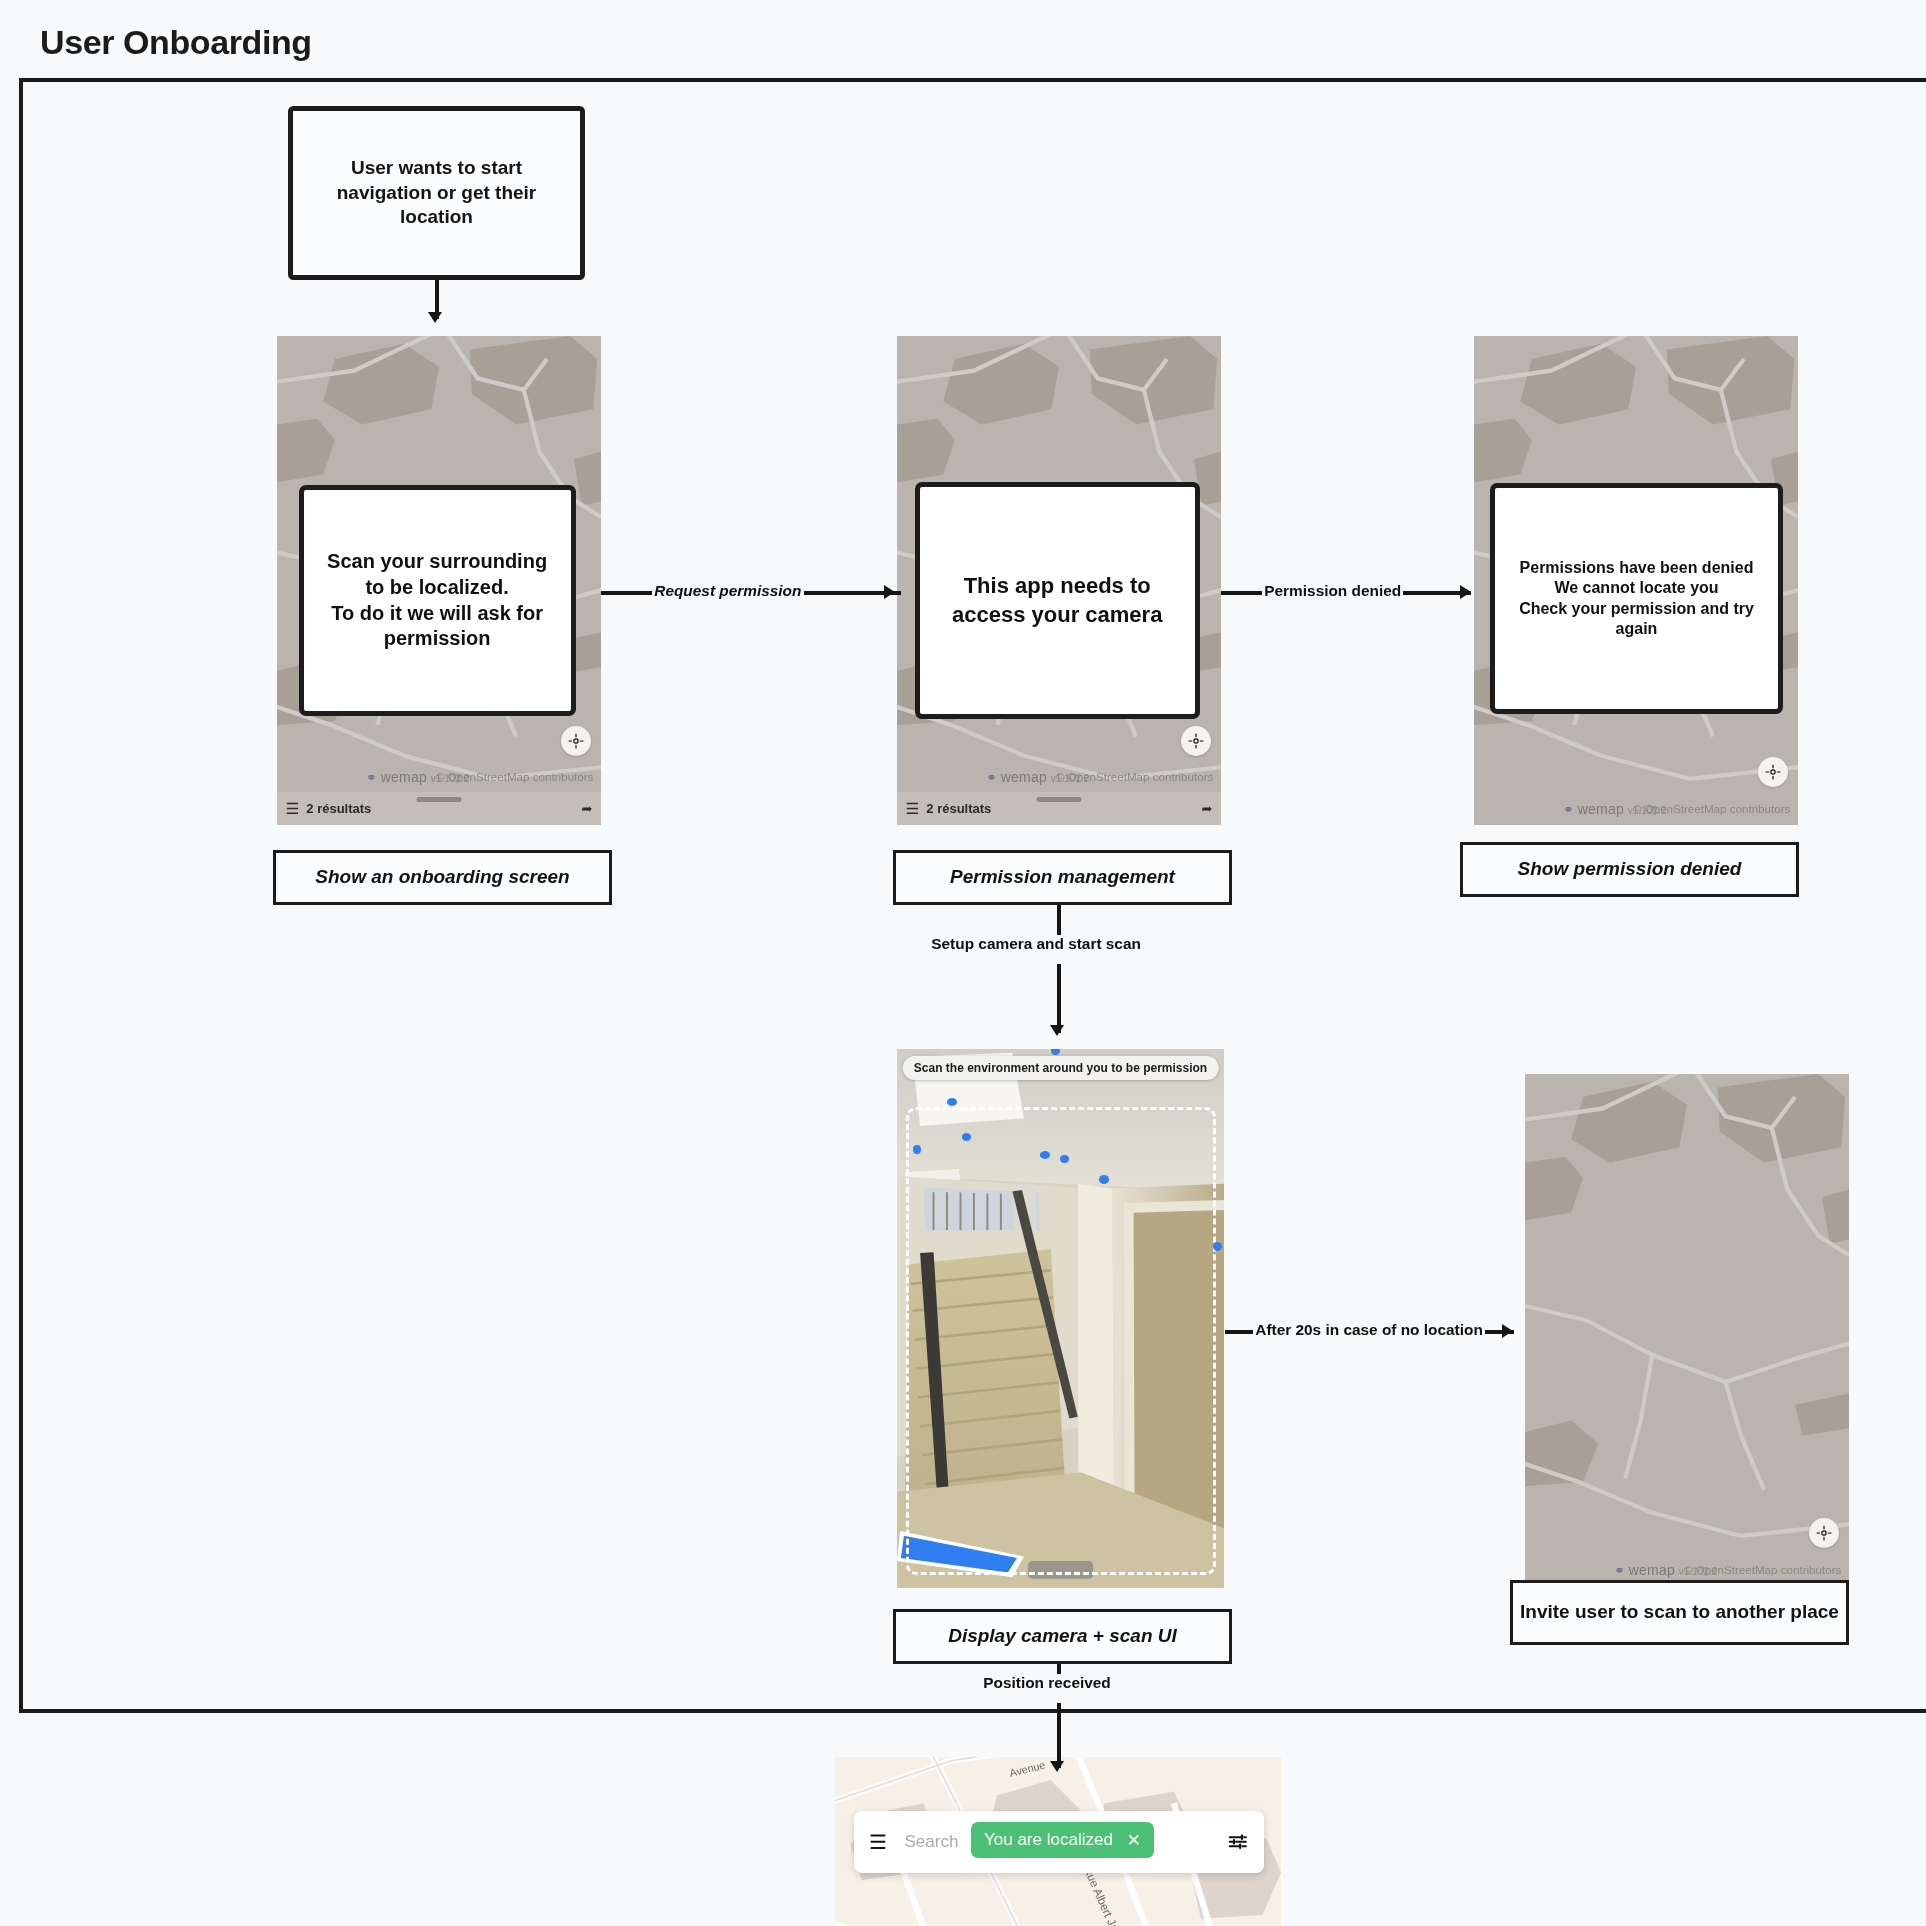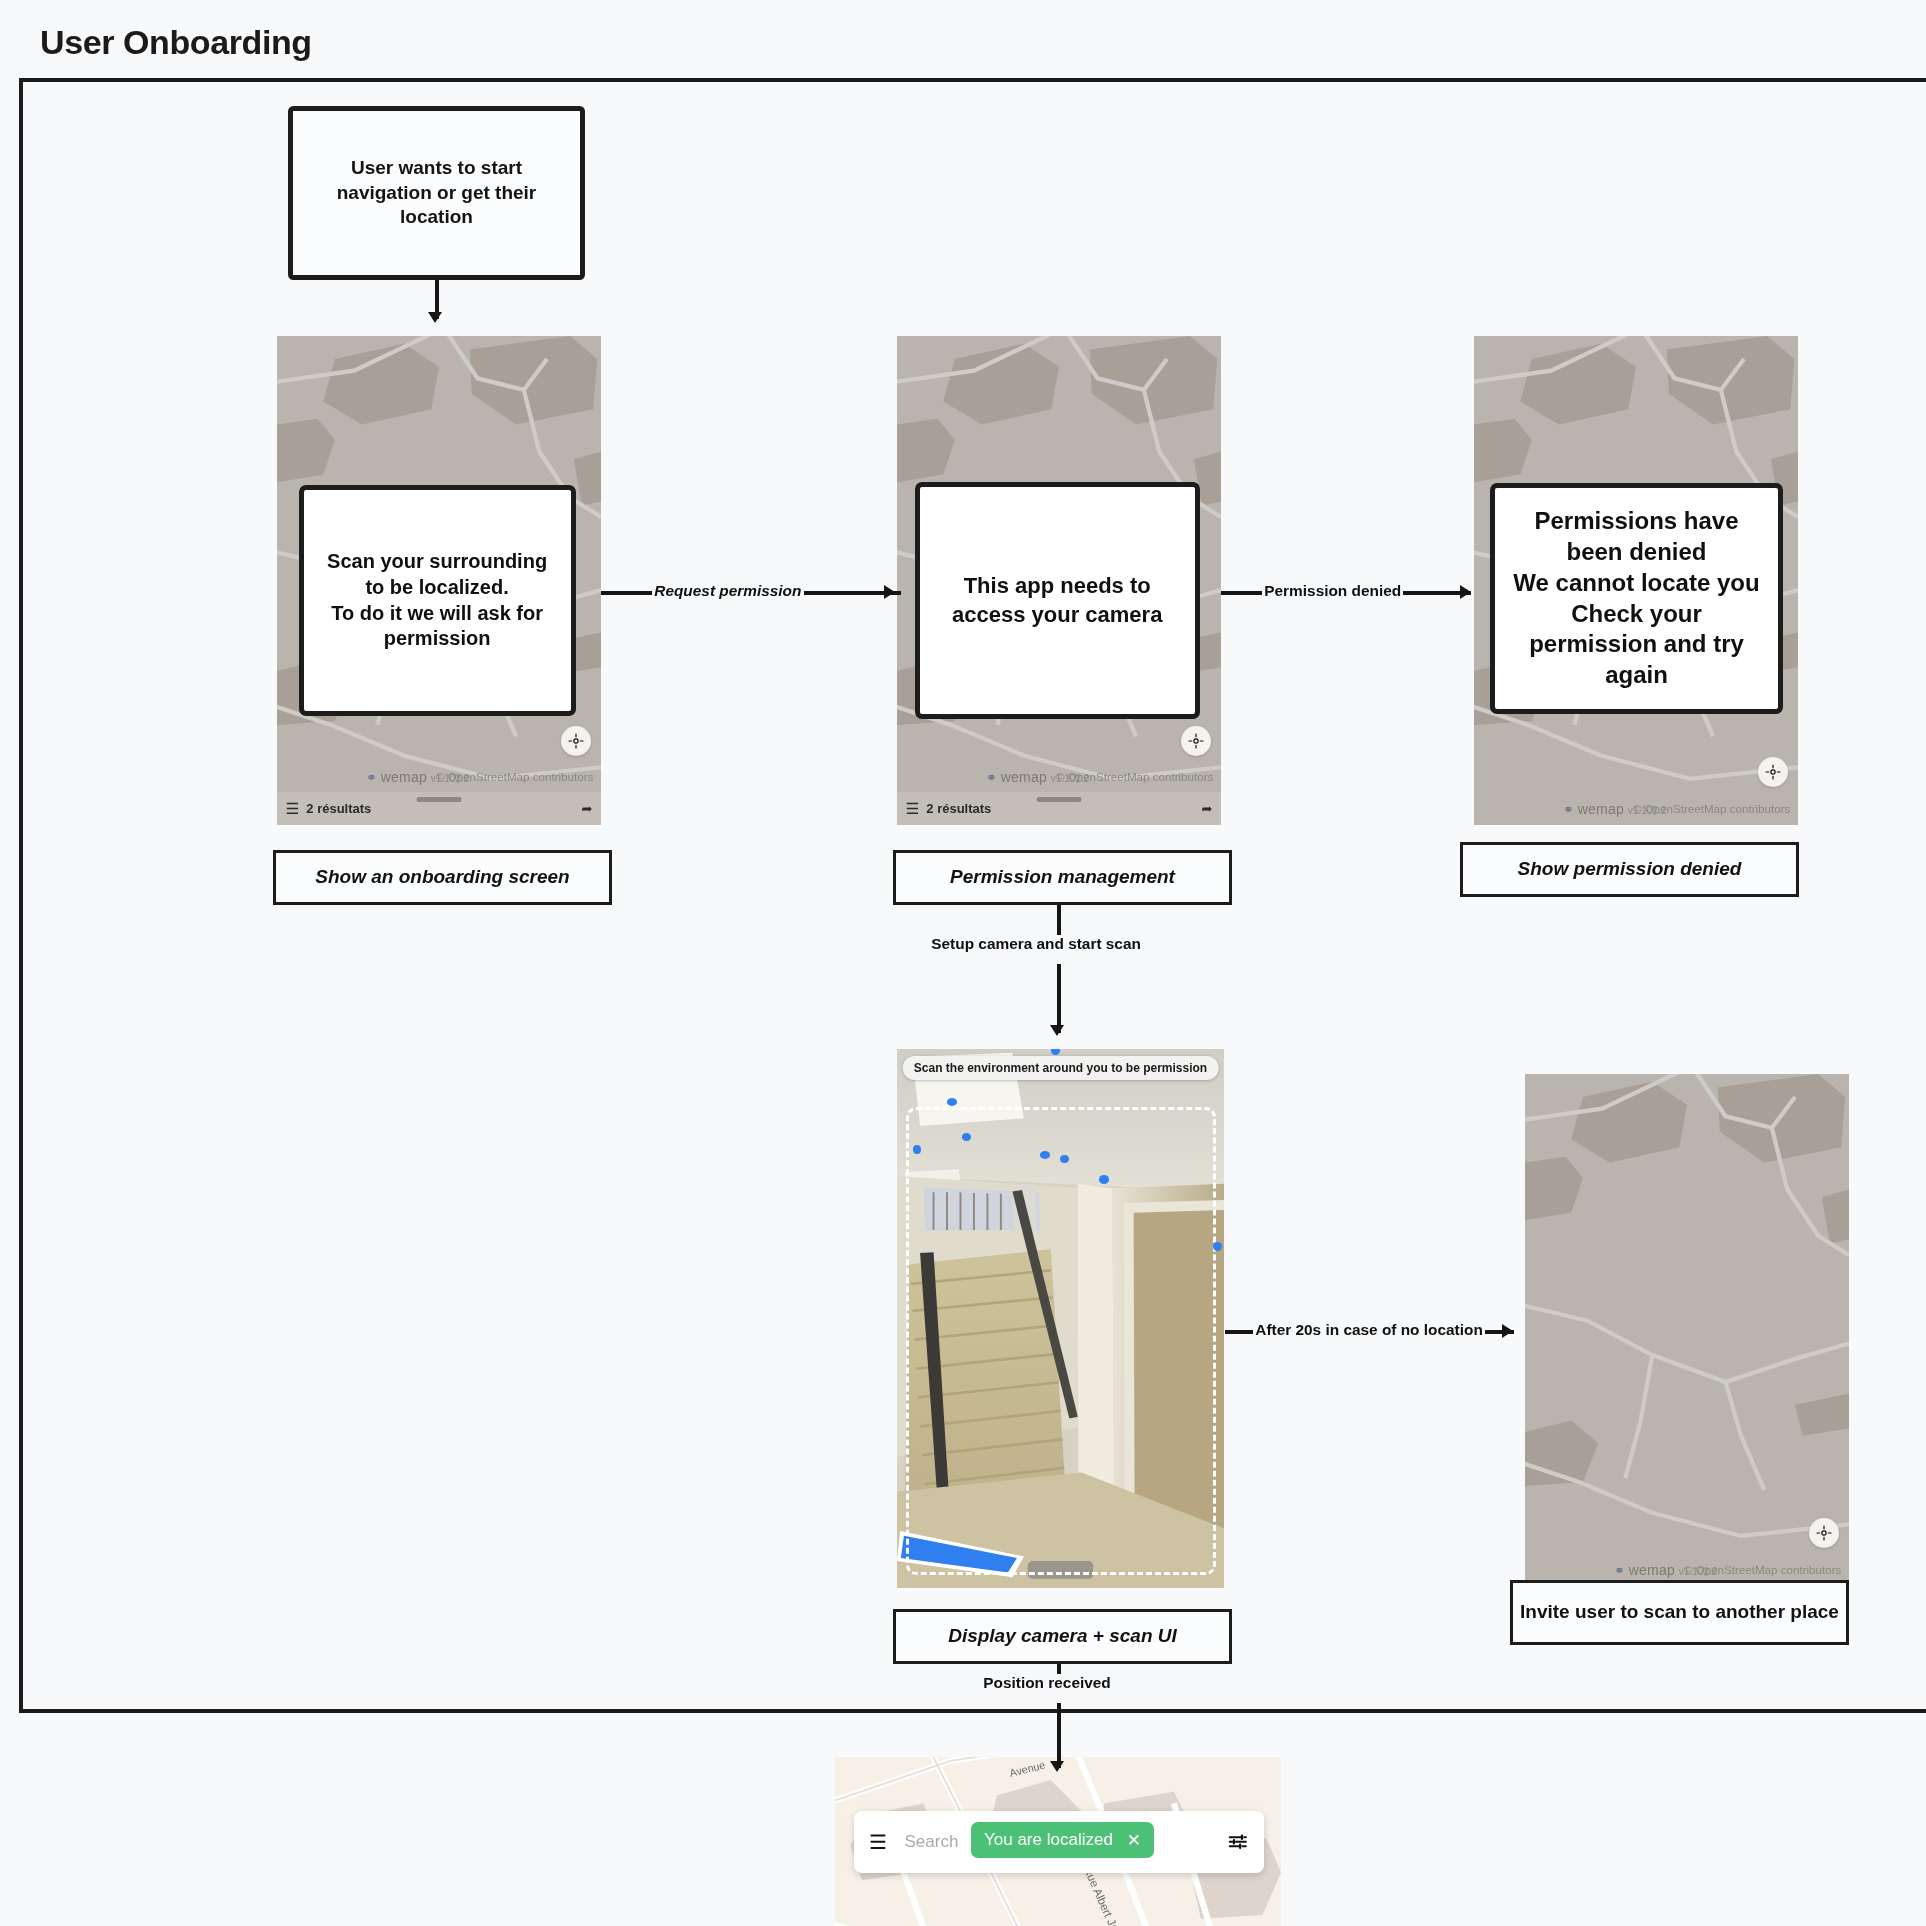--- a/index.html
+++ b/index.html
@@ -309,21 +309,21 @@
       </svg>
     </div>
 
     <div class="attrib" style="left:89px; bottom:8.5px;">
       <span class="logo-mark">⚭</span>
       <span class="wm">wemap</span>
       <span class="ver">v1.102.2</span>
     </div>
     <div class="osm-note" style="right:7.7px; bottom:10px;">© OpenStreetMap contributors</div>
 
-    <div class="phone-modal" style="left:16px; top:147px; width:293px; height:231px; font-size:24px; padding:0 13px;">
+    <div class="phone-modal" style="left:16px; top:147px; width:293px; height:231px; font-size:16px; padding:0 13px;">
       <span style="white-space:pre-line;">Permissions have been denied
 We cannot locate you
 Check your permission and try again</span>
     </div>
   </div>
 
   <div class="caption-box" style="left:1460px; top:821px; width:339px; height:55px;">
     <span>Show permission denied</span>
   </div>
 

